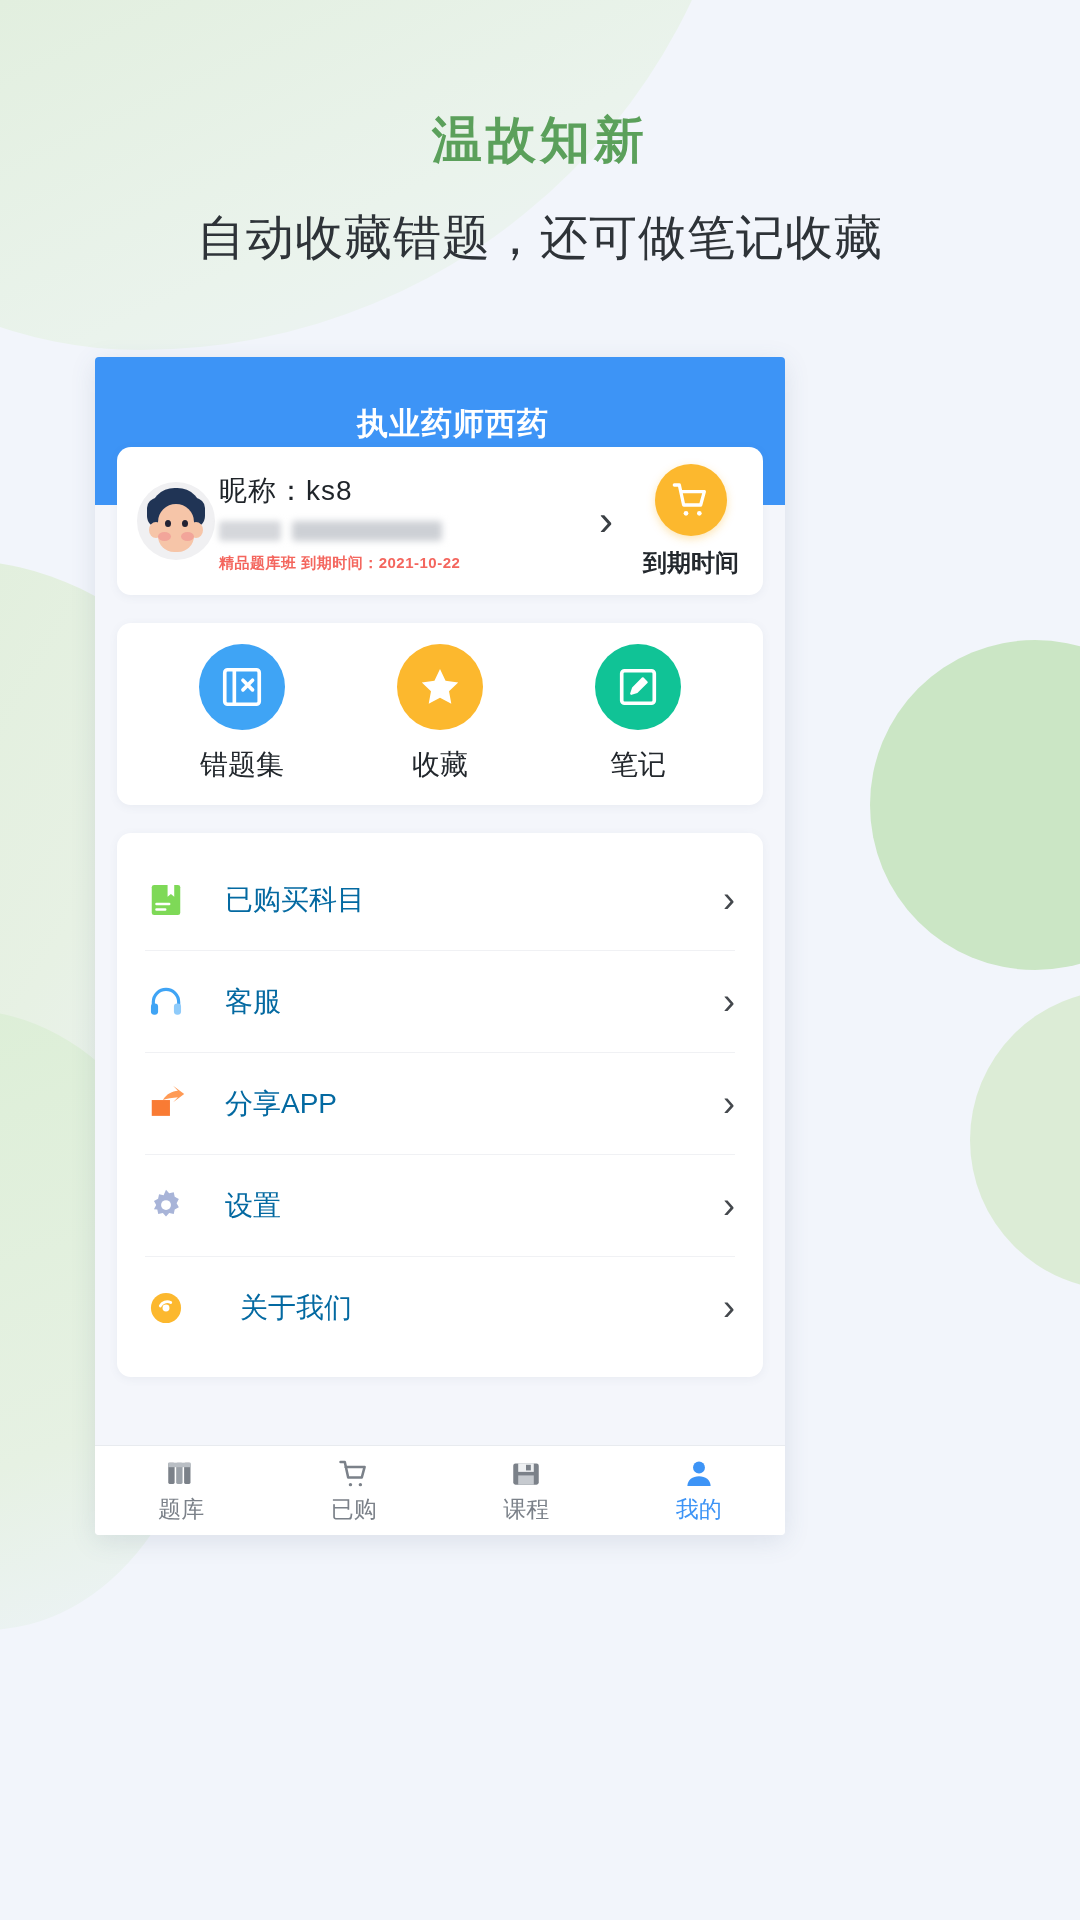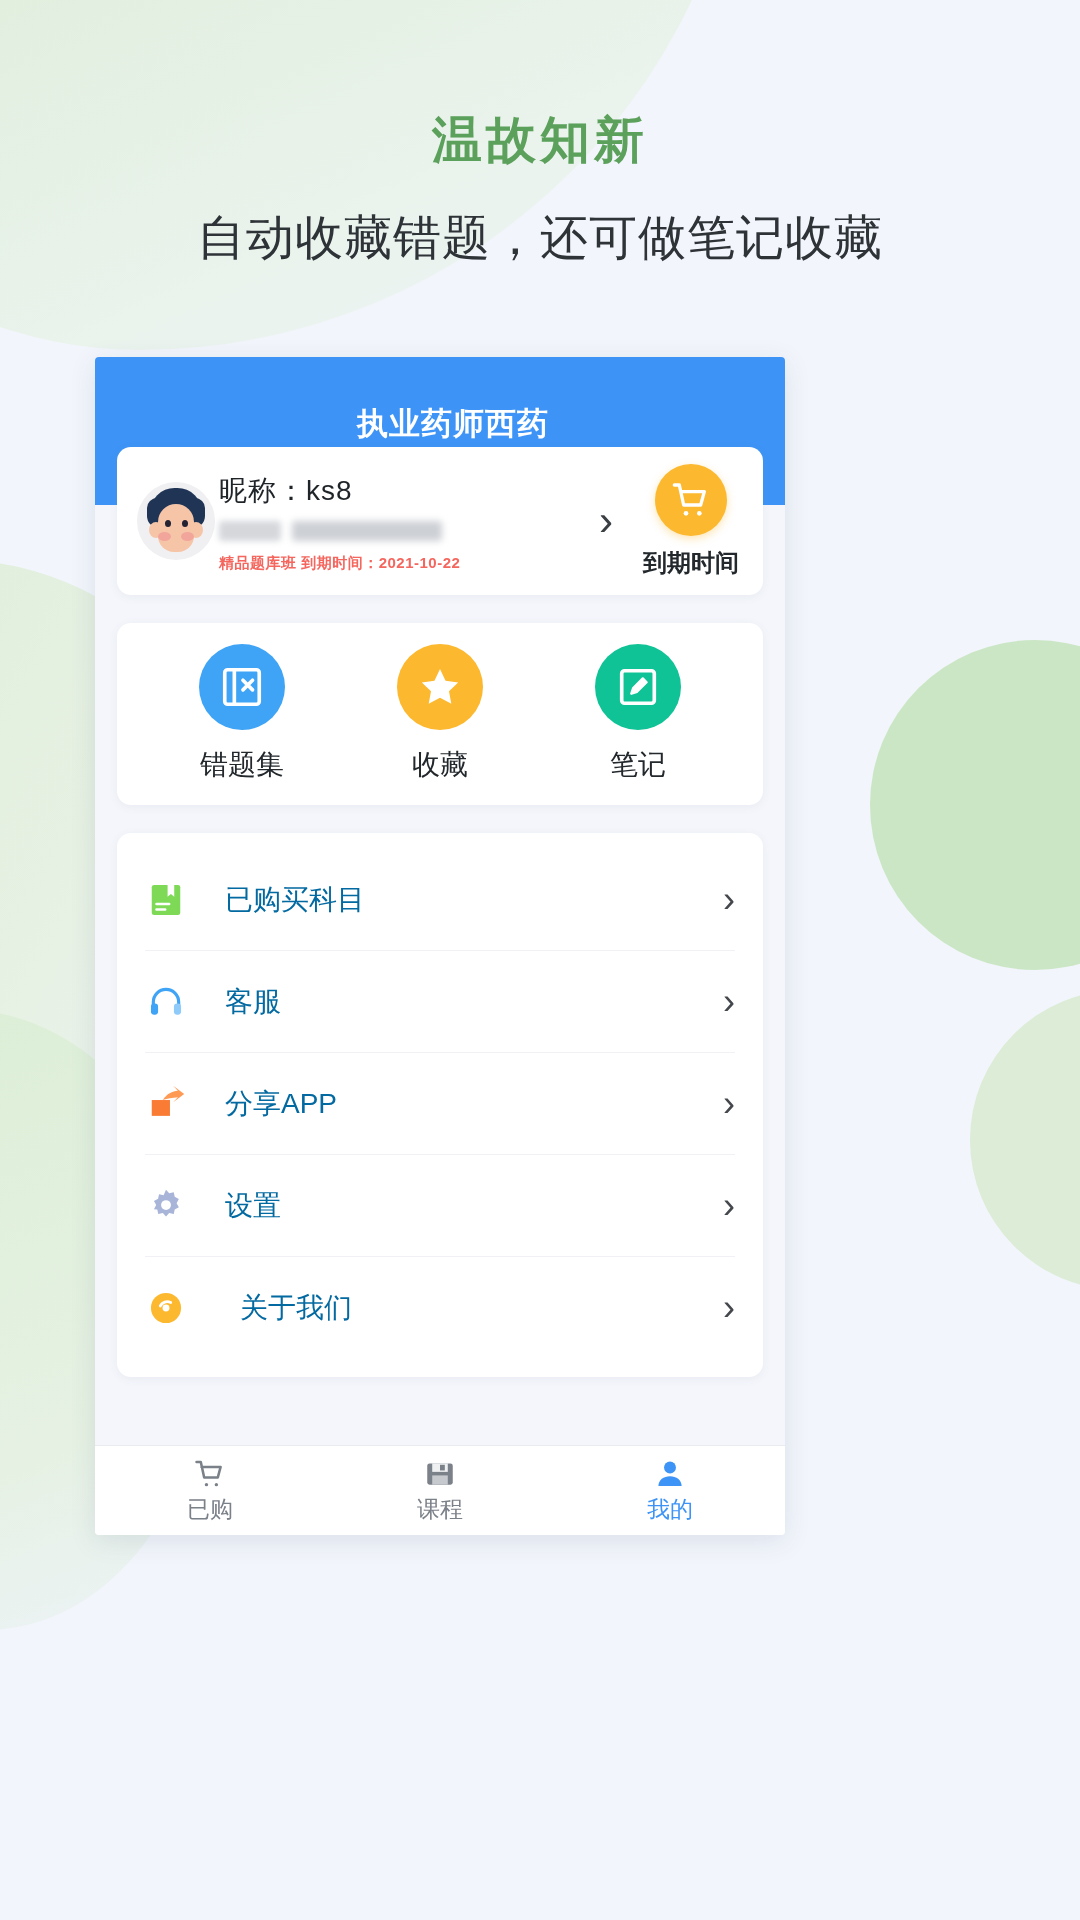--- a/index.html
+++ b/index.html
@@ -331,20 +331,29 @@
         </span>
         <span class="menu-label">关于我们</span>
         <span class="menu-chevron">›</span>
       </div>
 
     </div>
   </div>
 
   <div class="tabbar">
 
+    <div class="tab">
+      <svg viewBox="0 0 24 24">
+        <rect x="3" y="4" width="4.5" height="15" rx="1" fill="#7b8189"></rect>
+        <rect x="8.6" y="4" width="4.5" height="15" rx="1" fill="#9ba1a8"></rect>
+        <rect x="14.2" y="4" width="4.5" height="15" rx="1" fill="#7b8189"></rect>
+        <rect x="3" y="4" width="15.7" height="3.2" fill="#b9bec4"></rect>
+      </svg>
+      <div class="tab-label">题库</div>
+    </div>
 
     <div class="tab">
       <svg viewBox="0 0 24 24" fill="none" stroke="#7b8189" stroke-width="1.8" stroke-linecap="round" stroke-linejoin="round">
         <circle cx="9.5" cy="19.5" r="1.2" fill="#7b8189" stroke="none"></circle>
         <circle cx="16.5" cy="19.5" r="1.2" fill="#7b8189" stroke="none"></circle>
         <path d="M2.5 3.5h3l2.4 11h9.6l2-7.5H6"></path>
       </svg>
       <div class="tab-label">已购</div>
     </div>
 

